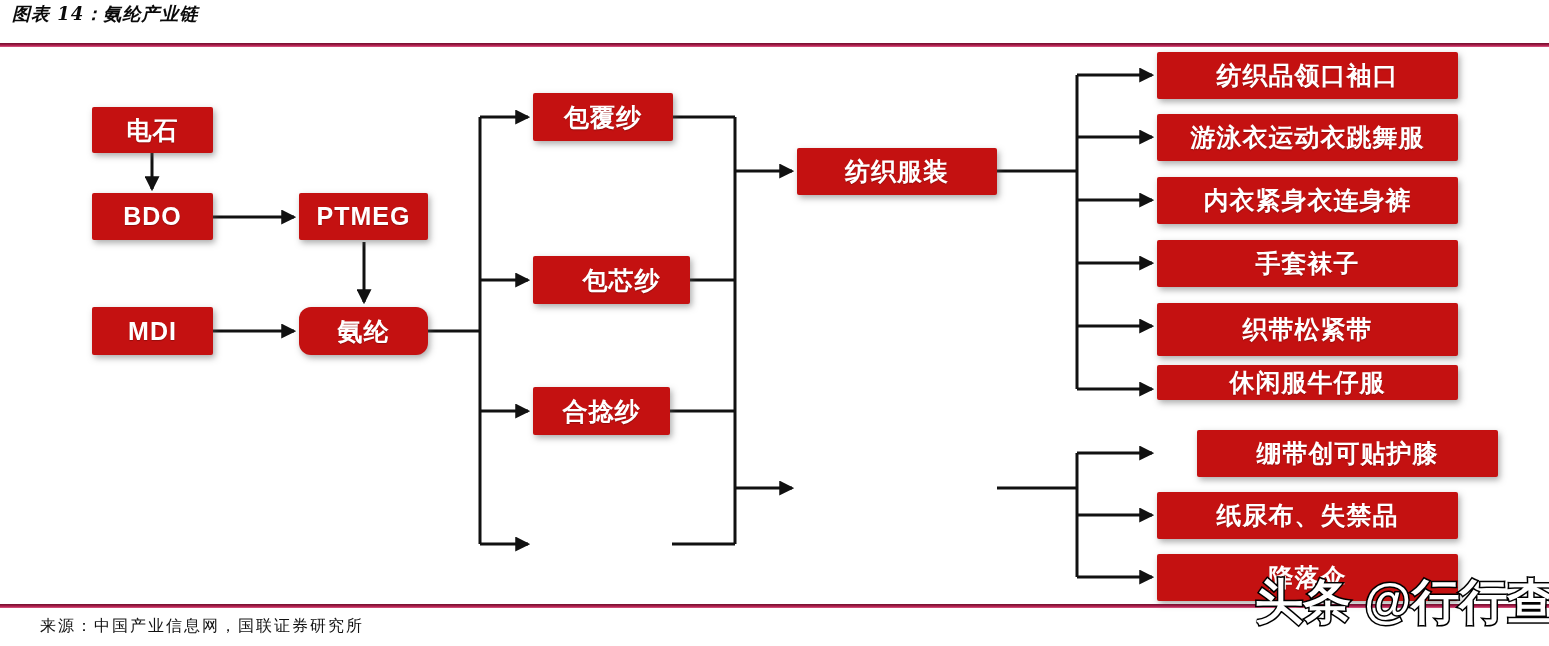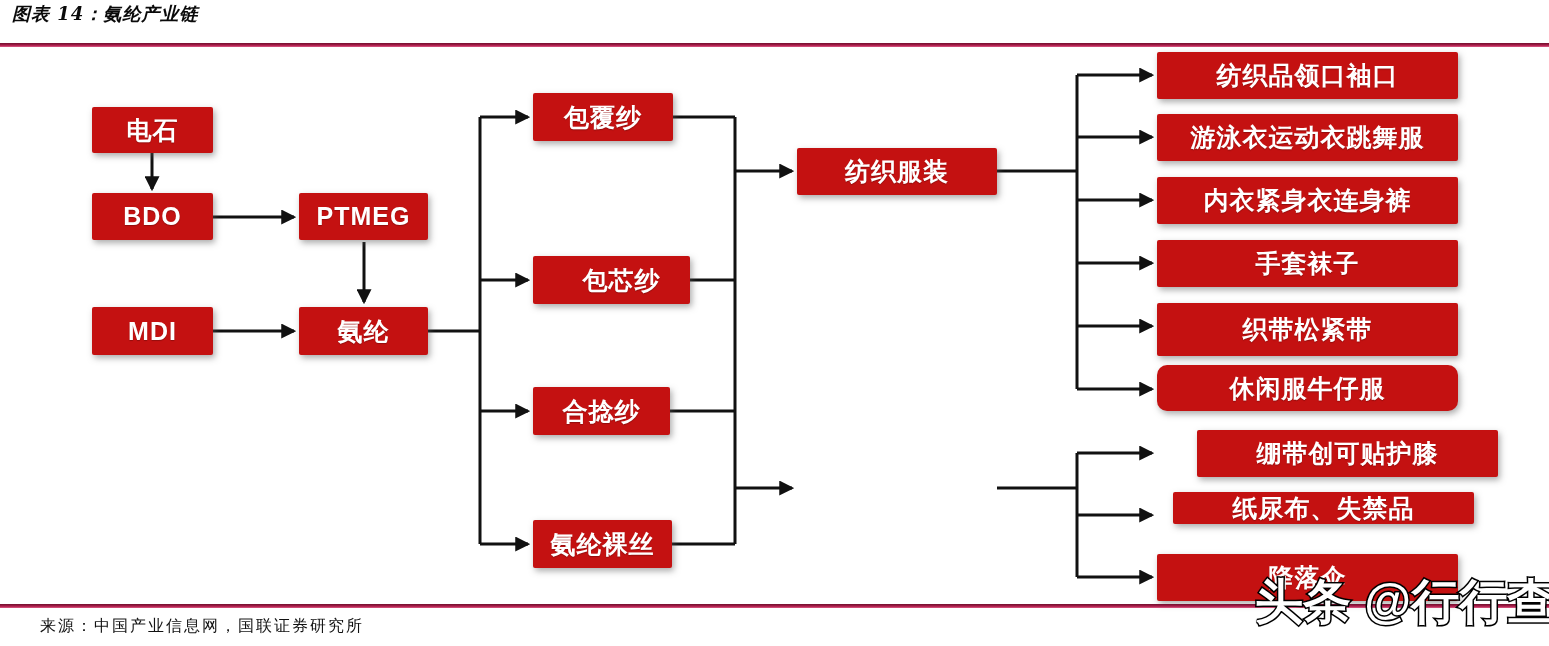--- a/index.html
+++ b/index.html
@@ -93,34 +93,33 @@
         <path d="M1077,453 L1152,453" marker-end="url(#arw)"></path>
         <path d="M1077,515 L1152,515" marker-end="url(#arw)"></path>
         <path d="M1077,577 L1152,577" marker-end="url(#arw)"></path>
       </g>
     </svg>
 
   <div class="node" style="left: 92px; top: 107px; width: 121px; height: 46px;">电石</div>
       <div class="node" style="left: 92px; top: 193px; width: 121px; height: 47px;">BDO</div>
       <div class="node" style="left: 299px; top: 193px; width: 129px; height: 47px;">PTMEG</div>
       <div class="node" style="left: 92px; top: 307px; width: 121px; height: 48px;">MDI</div>
-      <div class="node" style="left: 299px; top: 307px; width: 129px; height: 48px;">氨纶</div>
+      <div class="node" style="left: 299px; top: 307px; width: 129px; height: 48px; border-radius: 12px;">氨纶</div>
       <div class="node" style="left: 533px; top: 93px; width: 140px; height: 48px;">包覆纱</div>
       <div class="node" style="left: 533px; top: 256px; width: 137px; height: 48px; padding-left: 20px;">包芯纱</div>
       <div class="node" style="left: 533px; top: 387px; width: 137px; height: 48px;">合捻纱</div>
-      <div class="node" style="left: 533px; top: 520px; width: 139px; height: 48px;">氨纶裸丝</div>
       <div class="node" style="left: 797px; top: 148px; width: 200px; height: 47px;">纺织服装</div>
       <div class="node" style="left: 1157px; top: 52px; width: 301px; height: 47px; text-align: right;">纺织品领口袖口</div>
       <div class="node" style="left: 1157px; top: 114px; width: 301px; height: 47px;">游泳衣运动衣跳舞服</div>
       <div class="node" style="left: 1157px; top: 177px; width: 301px; height: 47px;">内衣紧身衣连身裤</div>
       <div class="node" style="left: 1157px; top: 240px; width: 301px; height: 47px;">手套袜子</div>
       <div class="node" style="left: 1157px; top: 303px; width: 301px; height: 53px;">织带松紧带</div>
-      <div class="node" style="left: 1157px; top: 365px; width: 301px; height: 46px; border-radius: 10px;">休闲服牛仔服</div>
+      <div class="node" style="left: 1157px; top: 365px; width: 301px; height: 35px;">休闲服牛仔服</div>
       <div class="node" style="left: 1157px; top: 430px; width: 301px; height: 47px; margin-left: 40px;">绷带创可贴护膝</div>
-      <div class="node" style="left: 1157px; top: 492px; width: 301px; height: 32px; margin-left: 16px;">纸尿布、失禁品</div>
+      <div class="node" style="left: 1157px; top: 492px; width: 301px; height: 47px;">纸尿布、失禁品</div>
       <div class="node" style="left: 1157px; top: 554px; width: 301px; height: 47px;">降落伞</div>
     </div>
 
   <div class="divider bottom"></div>
   <div class="source-line">来源：中国产业信息网，国联证券研究所</div>
   <div class="watermark">头条 @行行查</div>
 
 </div>
 
 </body></html>

